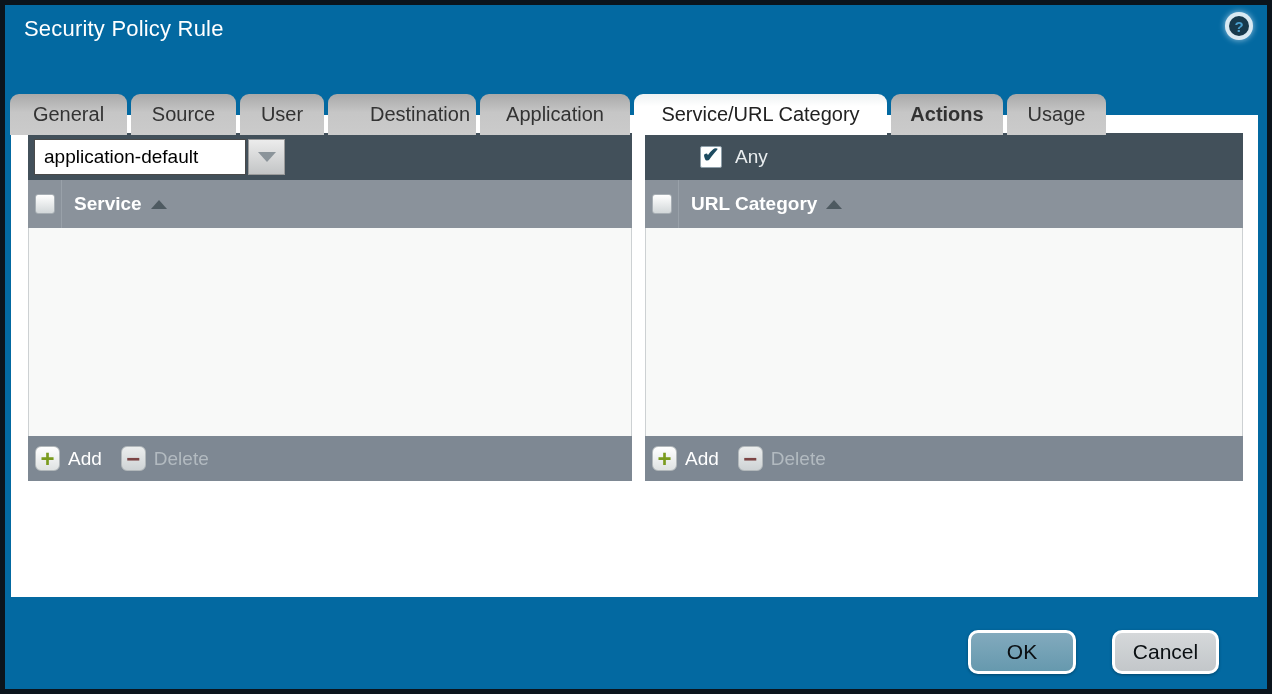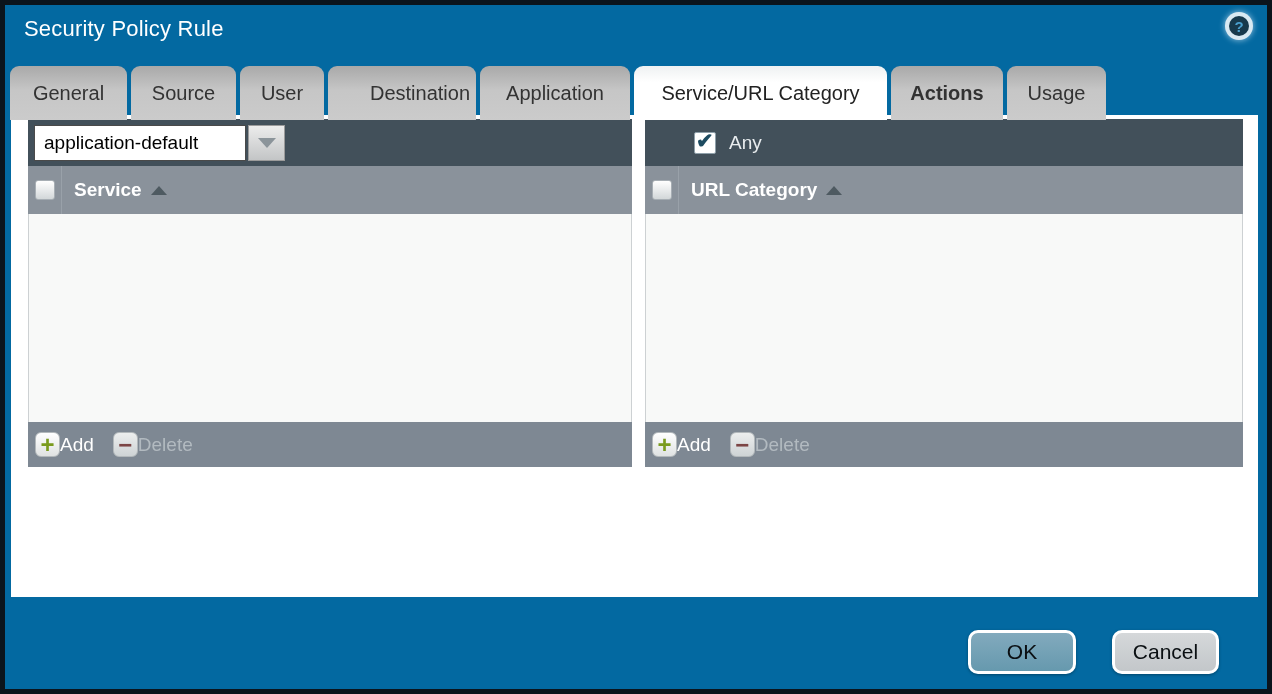--- a/index.html
+++ b/index.html
@@ -42,29 +42,30 @@
   }
   
   .tabs {
     position: absolute;
     left: 5px; top: 61px;
     display: flex;
     gap: 4px;
     z-index: 2;
   }
   .tab {
-    height: 54px;
+    height: 41px;
     border-radius: 9px 9px 0 0;
     background: linear-gradient(#a9a9a9 0%, #c6c6c6 45%, #cbcbcb 100%);
     color: #333333;
     font-size: 20px;
     display: flex; align-items: center; justify-content: center;
     padding: 0 4px;
     cursor: pointer;
     white-space: nowrap;
+    margin-top: 28px;
   }
   .tab.active {
     background: linear-gradient(#eef1f2 0%, #ffffff 30%, #ffffff 100%);
     color: #222222;
   }
   .tab-general { width: 117px; }
   .tab-source { width: 105px; }
   .tab-user { width: 84px; }
   .tab-destination { width: 148px; padding-left: 40px; }
   .tab-application { width: 150px; }
@@ -74,21 +75,21 @@
   
   .content {
     position: absolute;
     left: 6px; top: 110px;
     width: 1247px; height: 482px;
     background: #ffffff;
     z-index: 1;
   }
   .panel {
     position: absolute;
-    top: 4px;
+    top: 18px;
     height: 348px;
     display: flex;
     flex-direction: column;
   }
   .panel-left { left: 17px; width: 604px; }
   .panel-right { left: 634px; width: 598px; }
   .panel-toolbar {
     height: 47px;
     background: #42505a;
     display: flex; align-items: center;
@@ -173,21 +174,21 @@
     color: #1d4b60;
     font-size: 21px;
     font-weight: bold;
   }
   .any-row-label {
     color: #e9edef;
     font-size: 19px;
     margin-left: 13px;
   }
   .any-checkbox-wrap {
-    margin-left: 14px;
+    margin-left: 20px;
     display: flex; align-items: center; padding-left: 29px;
   }
   
   .col-label {
     color: #ffffff;
     font-size: 19px;
     margin-left: 12px;
   }
   .sort-arrow-up {
     width: 0; height: 0;
@@ -217,20 +218,21 @@
     line-height: 22px;
   }
   .delete-icon {
     background: linear-gradient(#eceeee, #ced3d5);
     color: #7c4545;
     font-size: 24px;
     line-height: 20px;
   }
   .footer-btn-label {
     font-size: 19px;
+    margin-left: 8px;
   }
   .label-enabled { color: #ffffff; }
   .label-disabled { color: #b2bac0; }
   .footer-btn.disabled { cursor: default; }
   
   .dlg-btn {
     position: absolute;
     top: 625px;
     height: 44px;
     border-radius: 10px;

